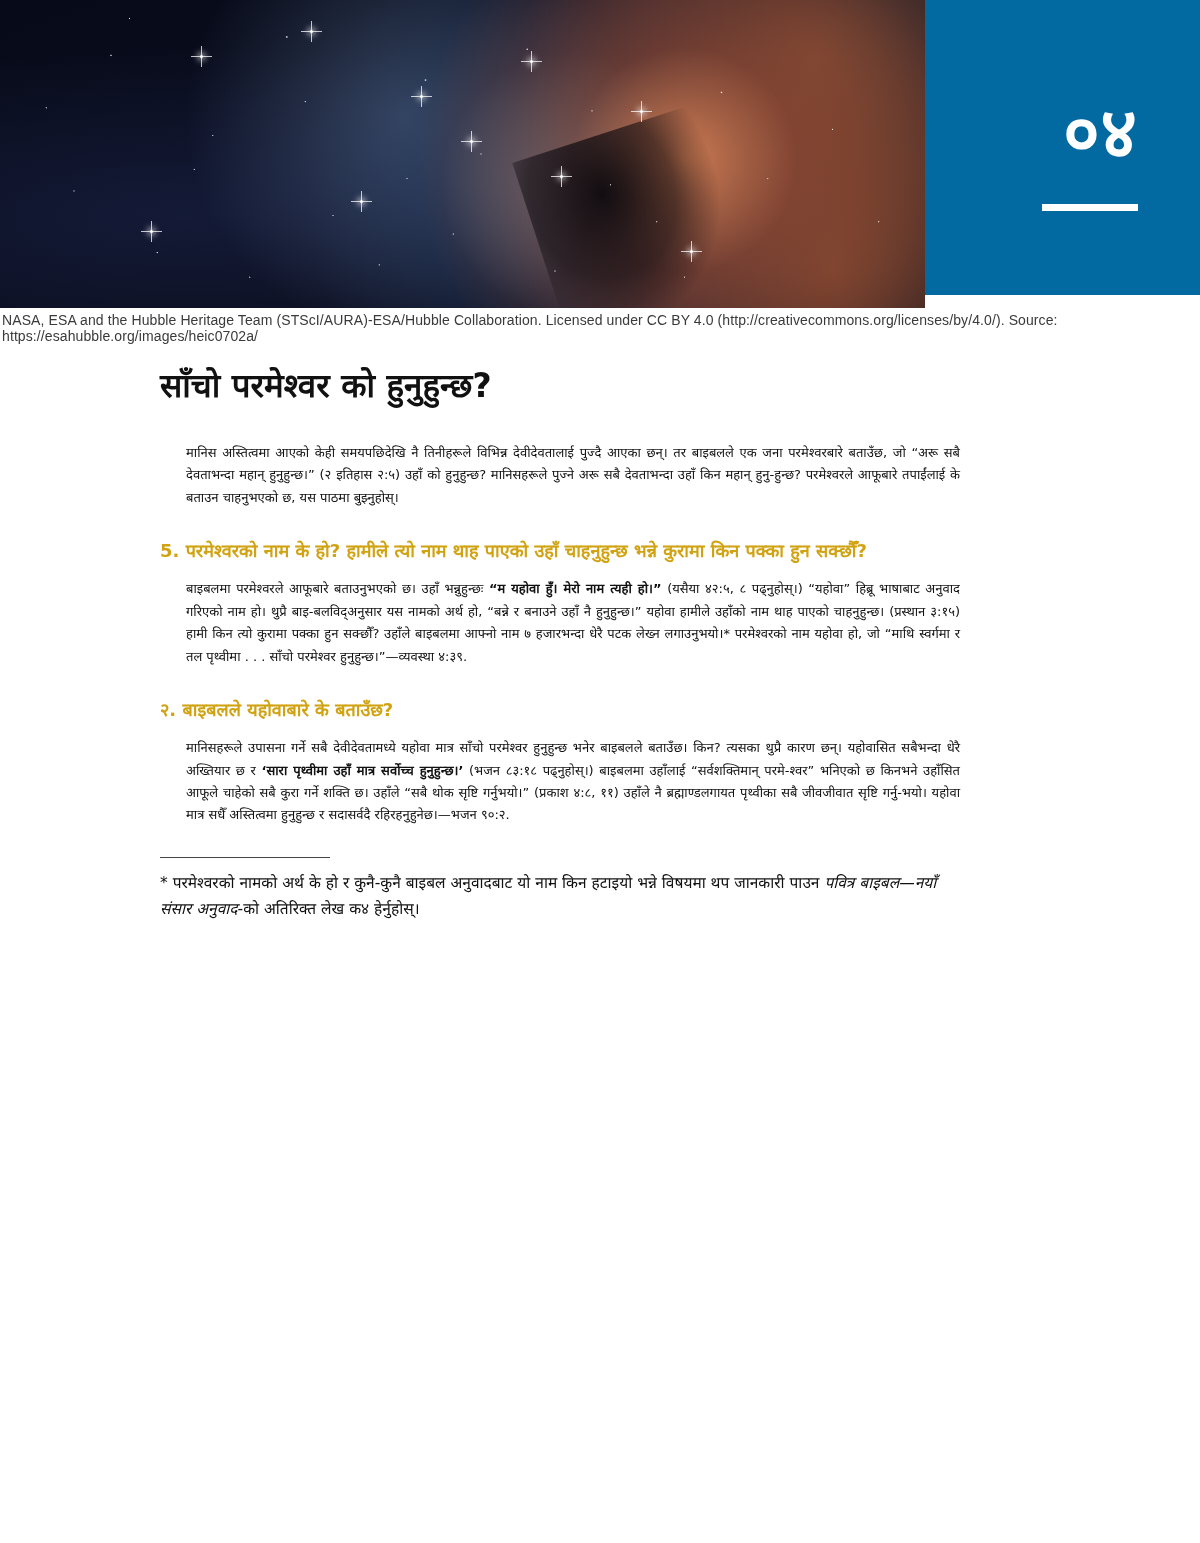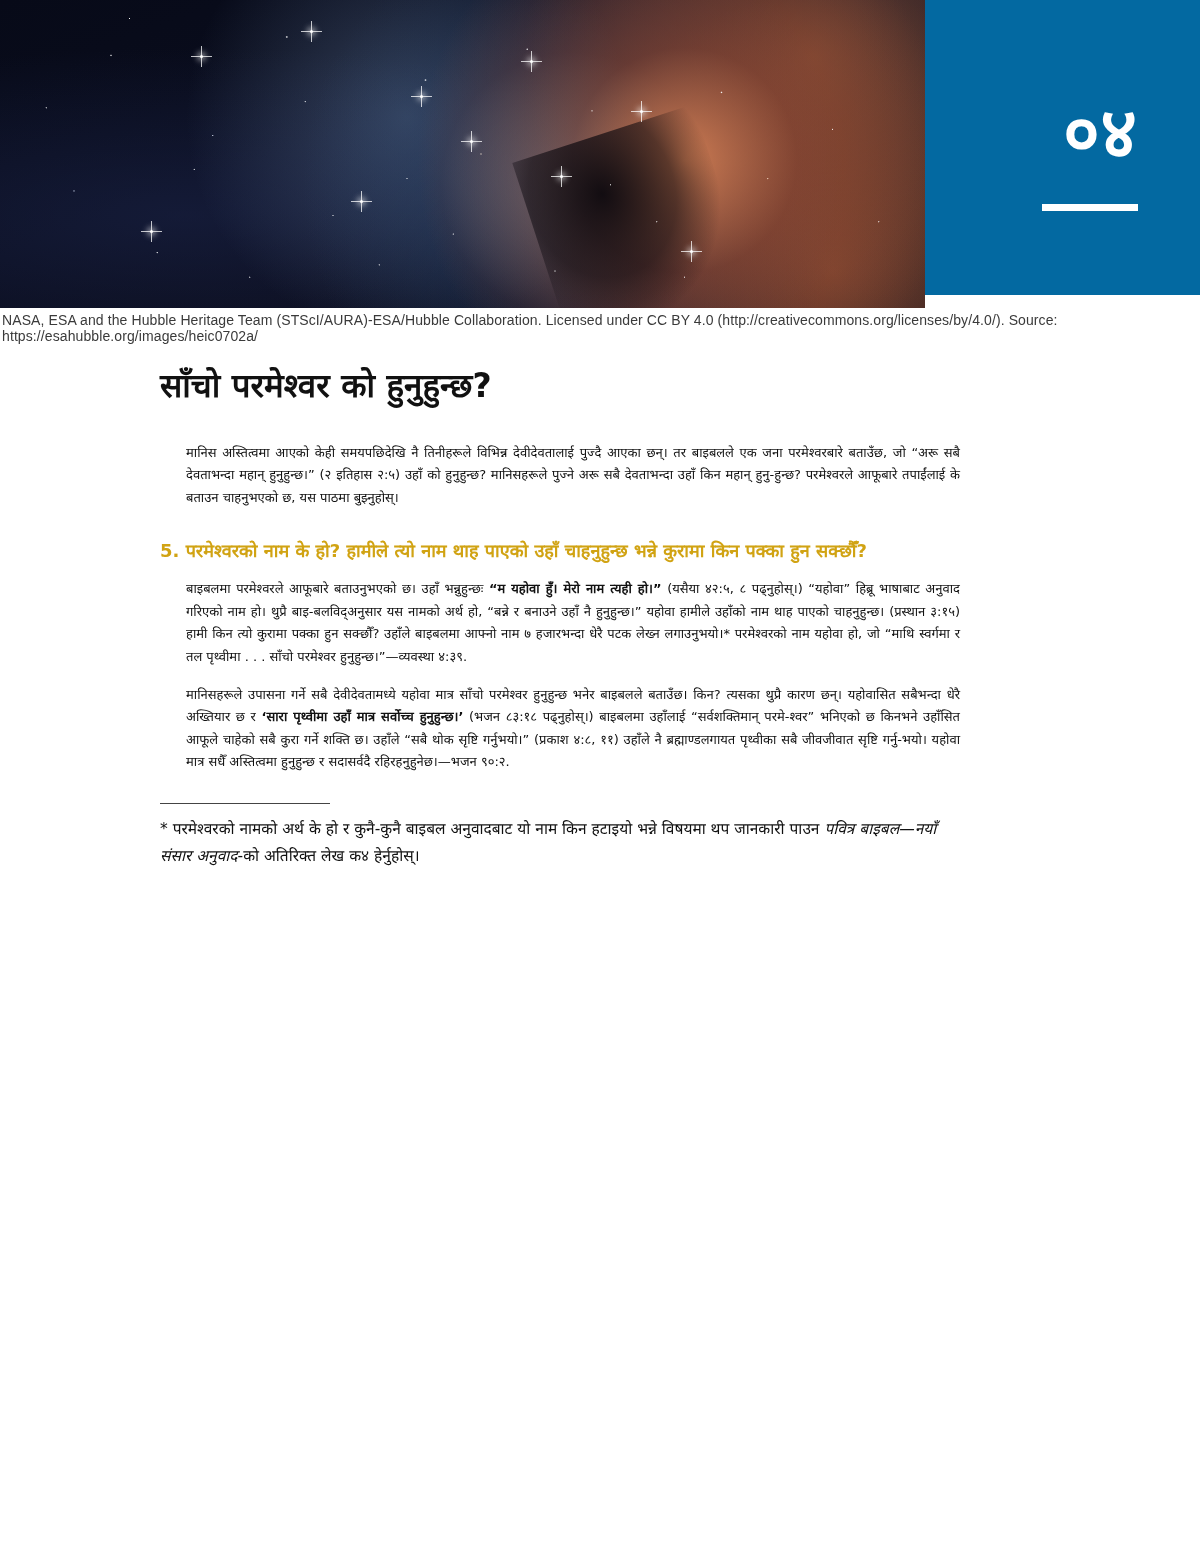--- a/index.html
+++ b/index.html
@@ -211,18 +211,19 @@
 
 <div class="article">
 
   <h1 class="title">साँचो परमेश्वर को हुनुहुन्छ?</h1>
 
   <p class="intro">मानिस अस्तित्वमा आएको केही समयपछिदेखि नै तिनीहरूले विभिन्न देवीदेवतालाई पुज्दै आएका छन्। तर बाइबलले एक जना परमेश्वरबारे बताउँछ, जो “अरू सबै देवताभन्दा महान् हुनुहुन्छ।” (२ इतिहास २:५) उहाँ को हुनुहुन्छ? मानिसहरूले पुज्ने अरू सबै देवताभन्दा उहाँ किन महान् हुनु‐हुन्छ? परमेश्वरले आफूबारे तपाईंलाई के बताउन चाहनुभएको छ, यस पाठमा बुझ्नुहोस्।</p>
 
   <h2 class="q-heading">5. परमेश्वरको नाम के हो? हामीले त्यो नाम थाह पाएको उहाँ चाहनुहुन्छ भन्ने कुरामा किन पक्का हुन सक्छौँ?</h2>
   <p class="body-text"><span>बाइबलमा परमेश्वरले आफूबारे बताउनुभएको छ। उहाँ भन्नुहुन्छः </span><span style="font-weight: 700;">“म यहोवा हुँ। मेरो नाम त्यही हो।”</span><span> (यसैया ४२:५, ८ पढ्नुहोस्।) “यहोवा” हिब्रू भाषाबाट अनुवाद गरिएको नाम हो। थुप्रै बाइ‐बलविद्अनुसार यस नामको अर्थ हो, “बन्ने र बनाउने उहाँ नै हुनुहुन्छ।” यहोवा हामीले उहाँको नाम थाह पाएको चाहनुहुन्छ। (प्रस्थान ३:१५) हामी किन त्यो कुरामा पक्का हुन सक्छौँ? उहाँले बाइबलमा आफ्नो नाम ७ हजारभन्दा धेरै पटक लेख्न लगाउनुभयो।* परमेश्वरको नाम यहोवा हो, जो “माथि स्वर्गमा र तल पृथ्वीमा . . . साँचो परमेश्वर हुनुहुन्छ।”—व्यवस्था ४:३९.</span></p>
 
+  <h2 class="q-heading">२. बाइबलले यहोवाबारे के बताउँछ?</h2>
   <p class="body-text"><span>मानिसहरूले उपासना गर्ने सबै देवीदेवतामध्ये यहोवा मात्र साँचो परमेश्वर हुनुहुन्छ भनेर बाइबलले बताउँछ। किन? त्यसका थुप्रै कारण छन्। यहोवासित सबैभन्दा धेरै अख्तियार छ र </span><span style="font-weight: 700;">‘सारा पृथ्वीमा उहाँ मात्र सर्वोच्च हुनुहुन्छ।’</span><span> (भजन ८३:१८ पढ्नुहोस्।) बाइबलमा उहाँलाई “सर्वशक्तिमान् परमे‐श्वर” भनिएको छ किनभने उहाँसित आफूले चाहेको सबै कुरा गर्ने शक्ति छ। उहाँले “सबै थोक सृष्टि गर्नुभयो।” (प्रकाश ४:८, ११) उहाँले नै ब्रह्माण्डलगायत पृथ्वीका सबै जीवजीवात सृष्टि गर्नु‐भयो। यहोवा मात्र सधैँ अस्तित्वमा हुनुहुन्छ र सदासर्वदै रहिरहनुहुनेछ।—भजन ९०:२.</span></p>
 
   <div class="footnote-rule"></div>
   <p class="footnote"><span>* परमेश्वरको नामको अर्थ के हो र कुनै-कुनै बाइबल अनुवादबाट यो नाम किन हटाइयो भन्ने विषयमा थप जानकारी पाउन </span><span style="font-style: italic;">पवित्र बाइबल—नयाँ संसार अनुवाद</span><span>-को अतिरिक्त लेख क४ हेर्नुहोस्।</span></p>
 
 </div>
 
 </body></html>

